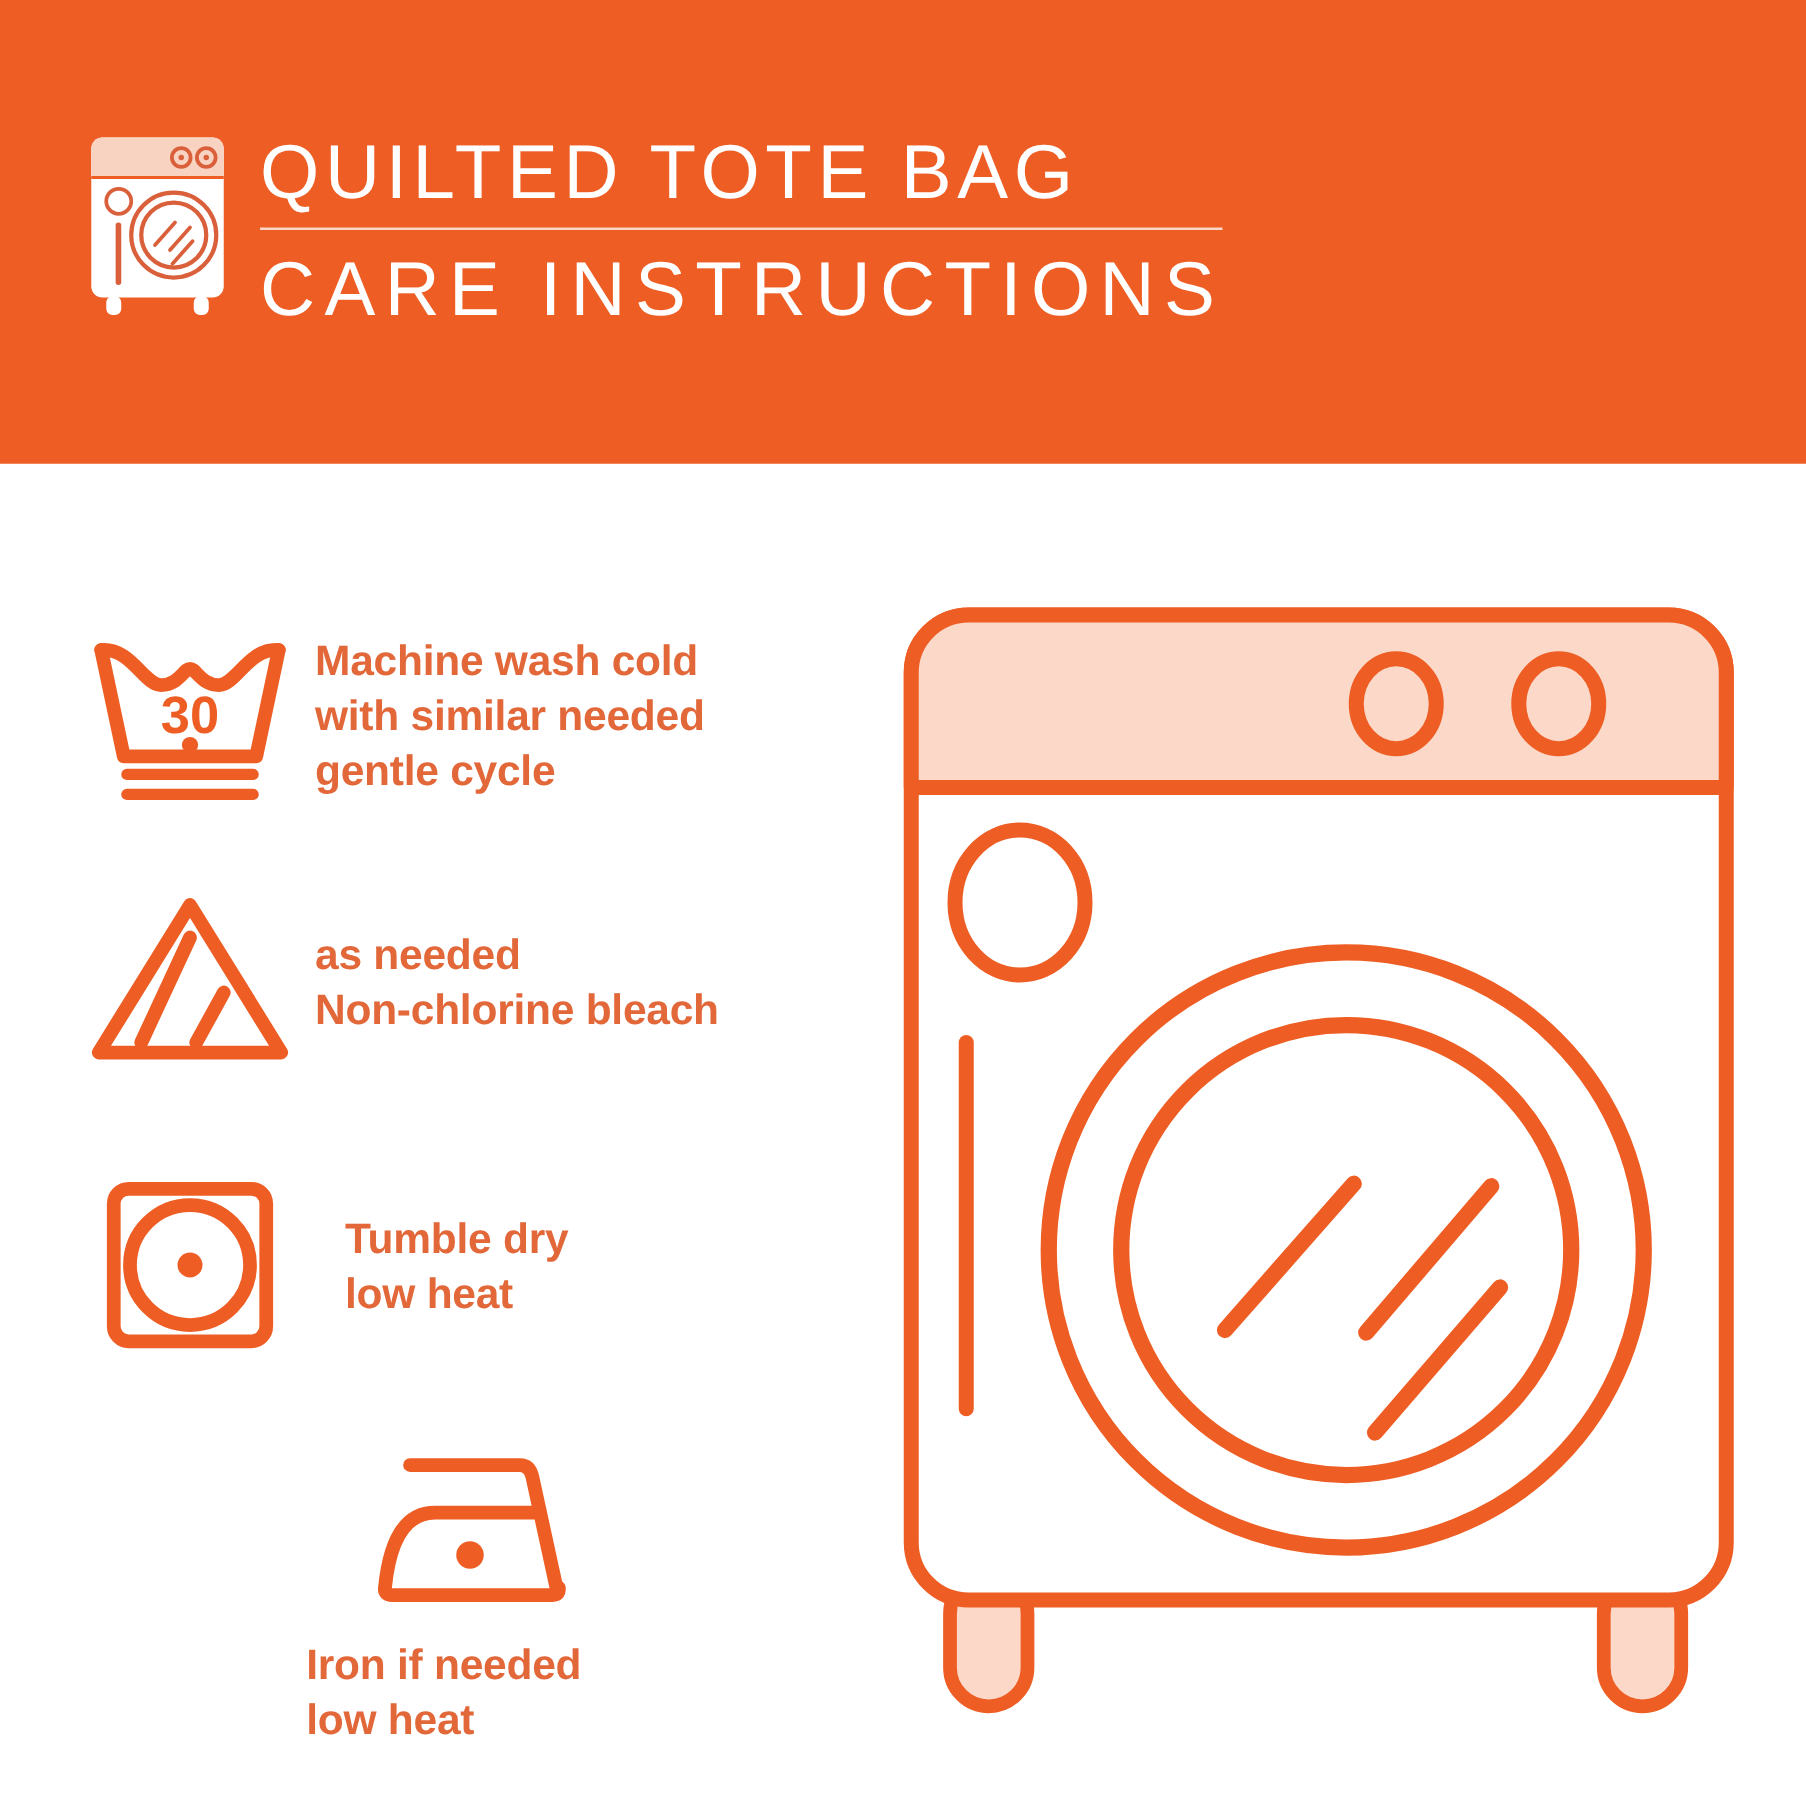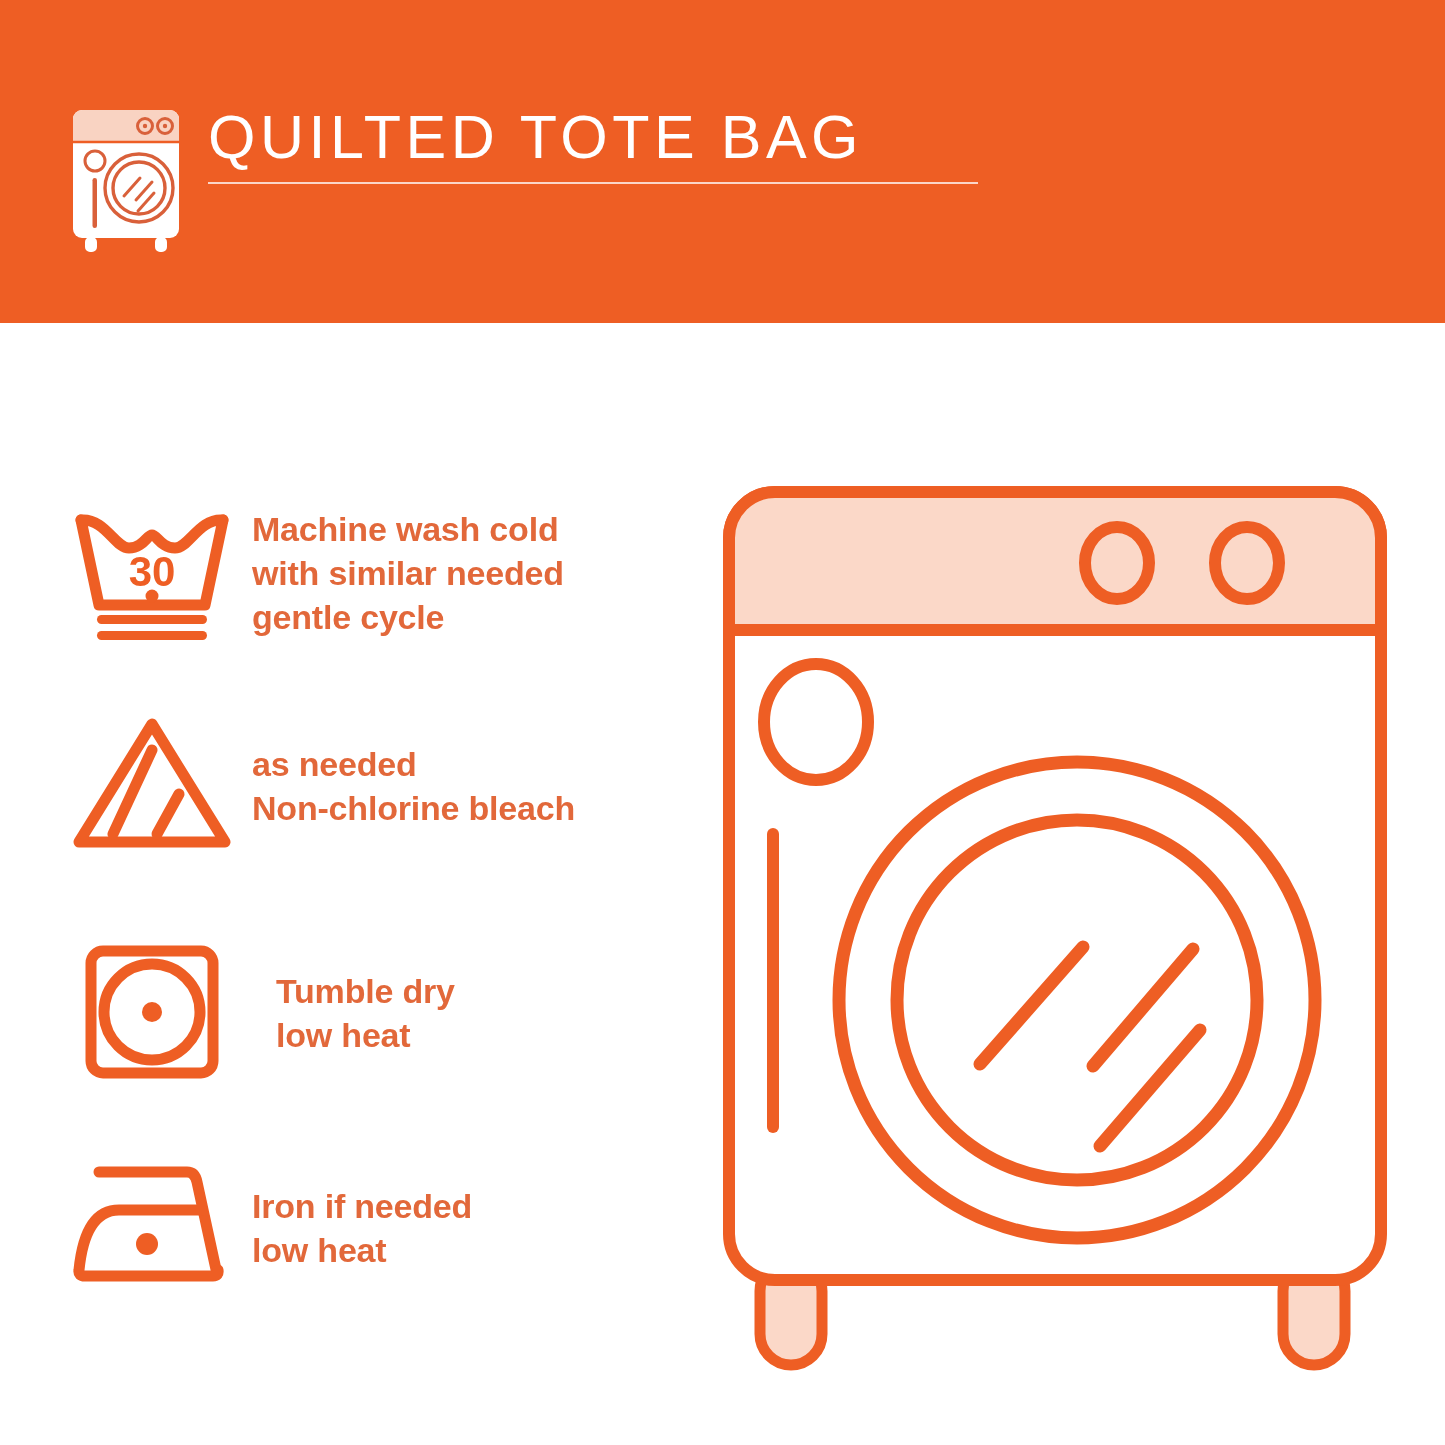--- a/index.html
+++ b/index.html
@@ -14,21 +14,21 @@
     overflow: hidden;
     position: relative;
   }
 
   
   .header {
     position: absolute;
     left: 0;
     top: 0;
     width: 1445px;
-    height: 323px;
+    height: 371px;
     background: #EE5E24;
   }
   .header-logo {
     position: absolute;
     left: 66px;
     top: 104px;
     width: 120px;
     height: 148px;
   }
   .header-text {
@@ -71,21 +71,21 @@
   .care-row {
     position: absolute;
     left: 0;
     width: 700px;
     display: flex;
     align-items: center;
   }
   .care-row.r0 { top: 145px; }
   .care-row.r1 { top: 358px; }
   .care-row.r2 { top: 585px; gap: 24px; }
-  .care-row.r3 { top: 800px; }
+  .care-row.r3 { top: 800px; flex-direction: column; }
 
   .care-symbol {
     width: 180px;
     min-width: 180px;
     height: 165px;
     margin-left: 62px;
     display: flex;
     align-items: center;
     justify-content: center;
   }
@@ -138,20 +138,21 @@
       <line x1="72" y1="107" x2="88" y2="89" stroke="#D9603A" stroke-width="3" stroke-linecap="round"></line>
 
       <rect x="20" y="134" width="10" height="13" rx="4" fill="#FFFFFF" stroke="#FFFFFF" stroke-width="2"></rect>
       <rect x="90" y="134" width="10" height="13" rx="4" fill="#FFFFFF" stroke="#FFFFFF" stroke-width="2"></rect>
     </svg>
   </div>
 
   <div class="header-text">
     <div class="title-main">QUILTED TOTE BAG</div>
     <div class="title-rule"></div>
+    <div class="title-sub">CARE INSTRUCTIONS</div>
   </div>
 
 </div>
 
 <div class="care-list">
 
   <div class="care-row r0">
     <div class="care-symbol">
       <svg viewBox="0 0 170 160" width="170" height="160">
 

